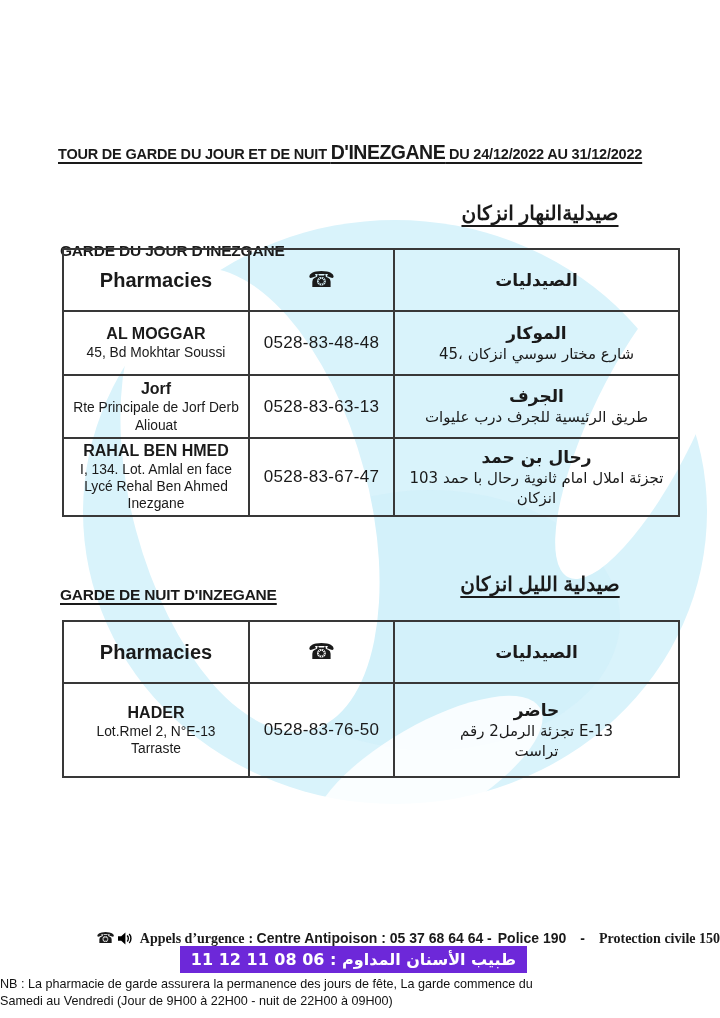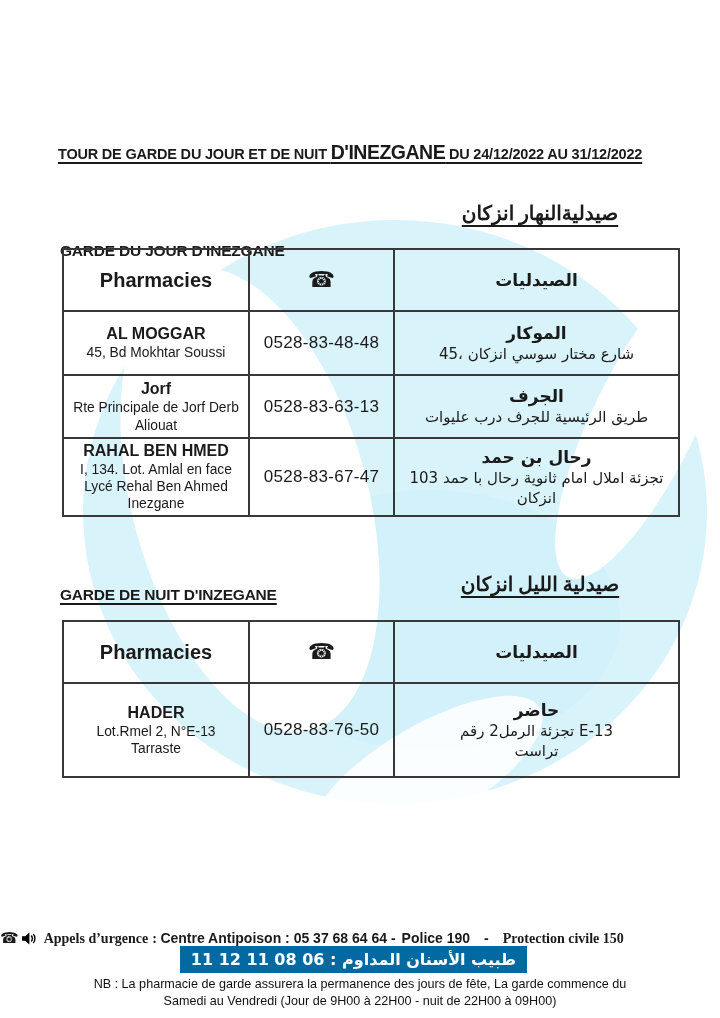--- a/index.html
+++ b/index.html
@@ -19,21 +19,21 @@
   .doc-title .t-prefix, .doc-title .t-suffix { font-size:14.5px; }
   .doc-title .t-highlight { font-size:19.5px; letter-spacing:-0.5px; }
 
   
   .heading-fr {
     position:absolute; left:60px; font-size:15.5px; font-weight:bold; letter-spacing:-0.2px;
   }
   .heading-fr.underlined { text-decoration:underline; text-decoration-thickness:2px; text-underline-offset:3px; }
   .heading-ar {
     position:absolute; left:400px; width:280px; text-align:center;
-    font-family:Liberation Serif, serif; font-size:20px; font-weight:bold;
+    font-family:Liberation Sans, sans-serif; font-size:20px; font-weight:bold;
     text-decoration:underline; text-decoration-thickness:2px; text-underline-offset:5px;
     direction:rtl;
   }
   .day-heading-fr { top:209px;margin-top:33px; }
   .day-heading-ar { top:201px; }
   .night-heading-fr { top:586px; }
   .night-heading-ar { top:572px; }
 
   
   table.garde {
@@ -56,40 +56,40 @@
   .th-ar { font-family:"DejaVu Sans", sans-serif; font-size:17px; font-weight:bold; }
 
   .cell-name { font-size:16px; font-weight:bold; line-height:1.25; }
   .cell-addr { font-size:13.8px; line-height:1.25; }
   .cell-phone { font-size:17px; font-weight:normal; letter-spacing:.3px; }
   .cell-name-ar { font-family:"DejaVu Sans", sans-serif; font-size:17px; font-weight:bold; line-height:1.3; }
   .cell-addr-ar { font-family:"DejaVu Sans", sans-serif; font-size:15px; line-height:1.35; }
 
   
   .emergency-line {
-    position:absolute; left:0; top:929px; width:720px; text-align:left; white-space:nowrap;
+    position:absolute; left:0; top:929px; width:720px; text-align:right; white-space:nowrap;
     font-size:14px; font-weight:bold;
   }
   .emergency-line .seg { display:inline; }
   .serif-seg { font-family:"Liberation Serif", serif; }
   .sans-seg { font-family:"Liberation Sans", sans-serif; }
   .phone-glyph { font-family:"DejaVu Sans", sans-serif; font-size:15px; }
   .speaker-icon { display:inline-block; vertical-align:-2px; margin:0 8px 0 2px; }
   .gap-sm { display:inline-block; width:6px; }
   .gap-md { display:inline-block; width:14px; }
 
   .dentist-banner {
     position:absolute; left:180px; top:946px; width:347px; height:27px;
-    background:#0369a1; color:#ffffff; direction:rtl;
+    background:#6d28d9; color:#ffffff; direction:rtl;
     display:flex; align-items:center; justify-content:center;
     font-family:"DejaVu Sans", sans-serif; font-size:16px; font-weight:bold;
   }
 
   .nb-note {
-    position:absolute; left:0; top:976px; width:720px; text-align:center;
+    position:absolute; left:0; top:976px; width:720px; 
     font-size:12.6px; line-height:1.32; color:#111111;
   }
 </style>
 </head>
 <body>
 
 <div class="page">
 
   <svg class="watermark" viewBox="0 0 720 1018" xmlns="http://www.w3.org/2000/svg" aria-hidden="true">
     <ellipse cx="395" cy="512" rx="312" ry="292" fill="#d9f3fb"></ellipse>

